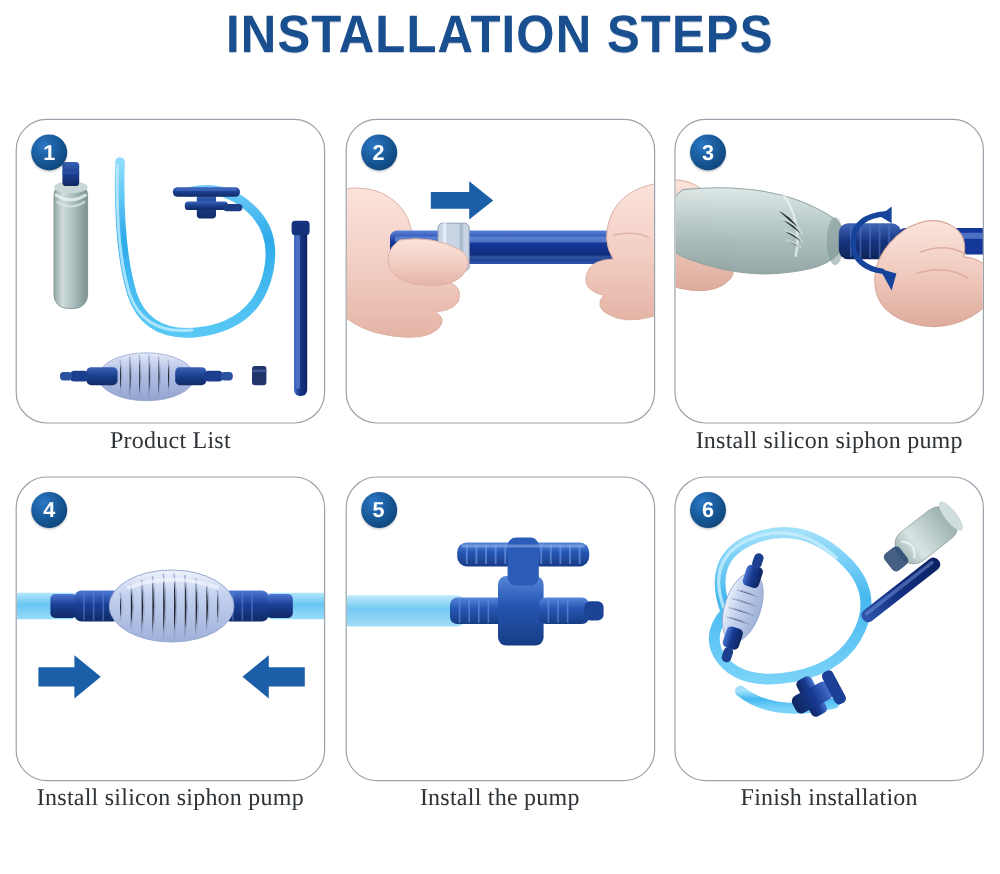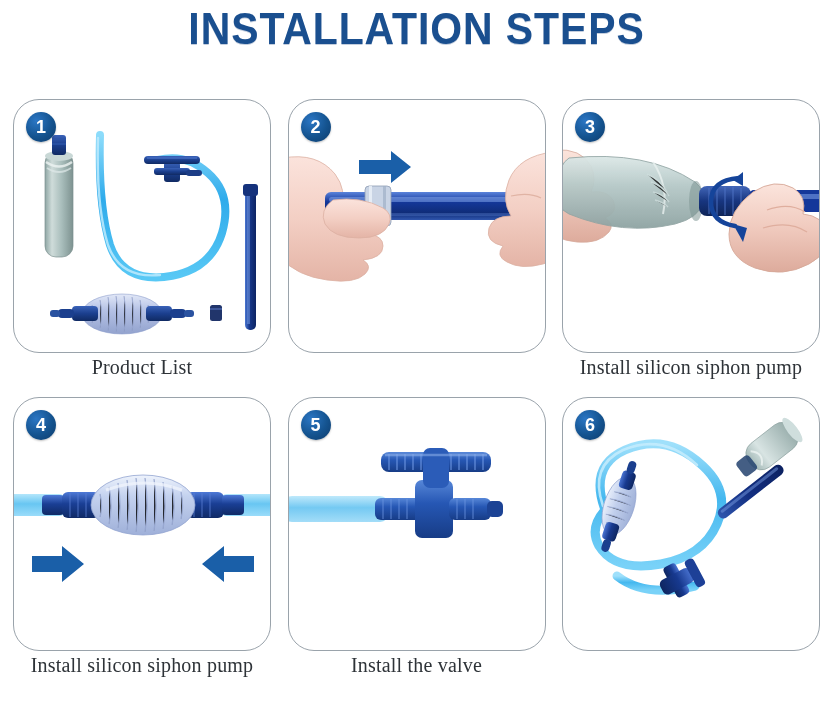--- a/index.html
+++ b/index.html
@@ -386,21 +386,21 @@
                 <path d="M170 56v16"></path>
               <path d="M178 56v16"></path>
                 <path d="M186 56v16"></path>
                 <path d="M194 56v16"></path>
             </g>
             <rect x="134" y="50" width="26" height="40" rx="7" fill="#2b5cb8"></rect>
             <path d="M96 57 h102" stroke="#8fb2ec" stroke-width="2.4" opacity=".55"></path>
           </g>
         </svg>
       </div>
-      <div class="caption">Install the valve</div>
+      <div class="caption">Install the pump</div>
     </div>
 
     <div class="cell">
       <div class="panel">
         <div class="badge">6</div>
         <svg width="258" height="254" viewBox="0 0 258 254">
           <defs>
             <linearGradient id="hose6" x1="0" y1="0" x2="0" y2="1">
               <stop offset="0" stop-color="#9fe0fb"></stop>
                 <stop offset=".45" stop-color="#45b8ef"></stop>
@@ -464,15 +464,16 @@
           </g>
 
           <g transform="rotate(-38 212 52)">
             <rect x="184" y="32" width="56" height="30" rx="13" fill="url(#gt6)" stroke="#8fa3a2" stroke-width=".7"></rect>
             <ellipse cx="238" cy="47" rx="5" ry="15" fill="#cfdedd"></ellipse>
             <path d="M192 38 q10 9 0 18" stroke="#eef4f3" stroke-width="2" fill="none" opacity=".8"></path>
             <rect x="172" y="38" width="16" height="18" rx="4" fill="#23426f" opacity=".85"></rect>
           </g>
         </svg>
       </div>
+      <div class="caption">Finish installation</div>
     </div>
   </div>
 </div>
 
 </body></html>

